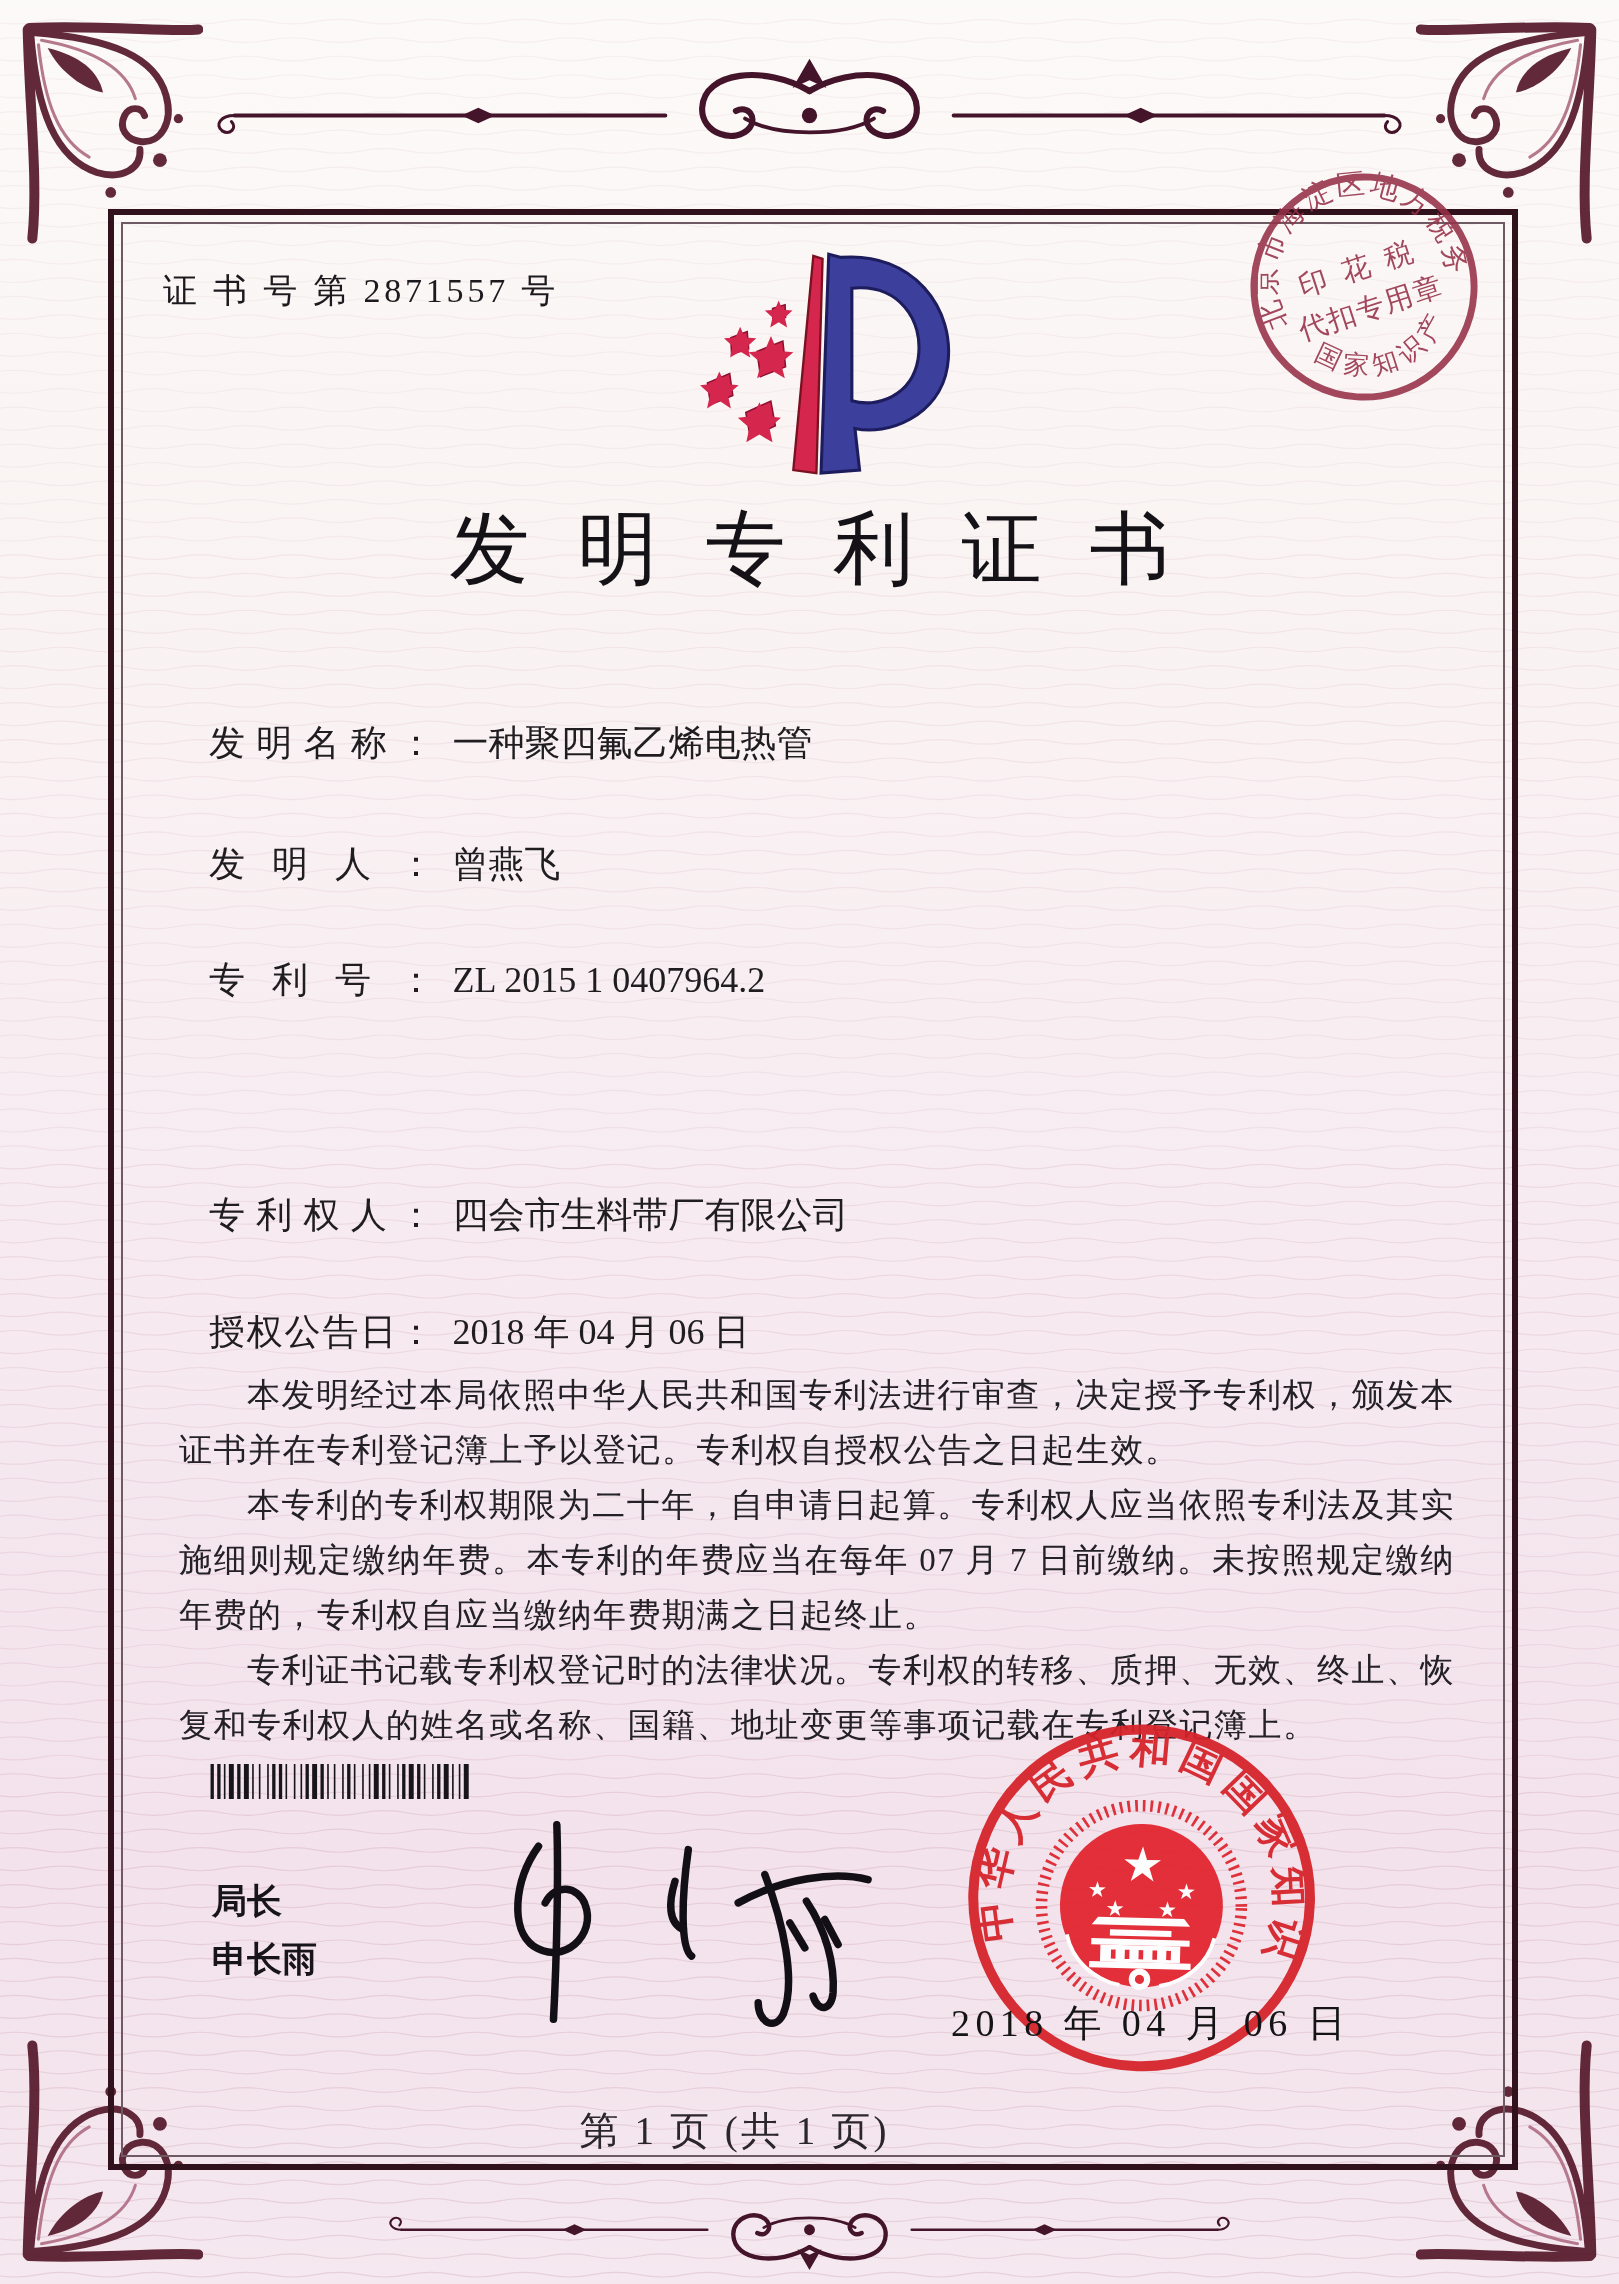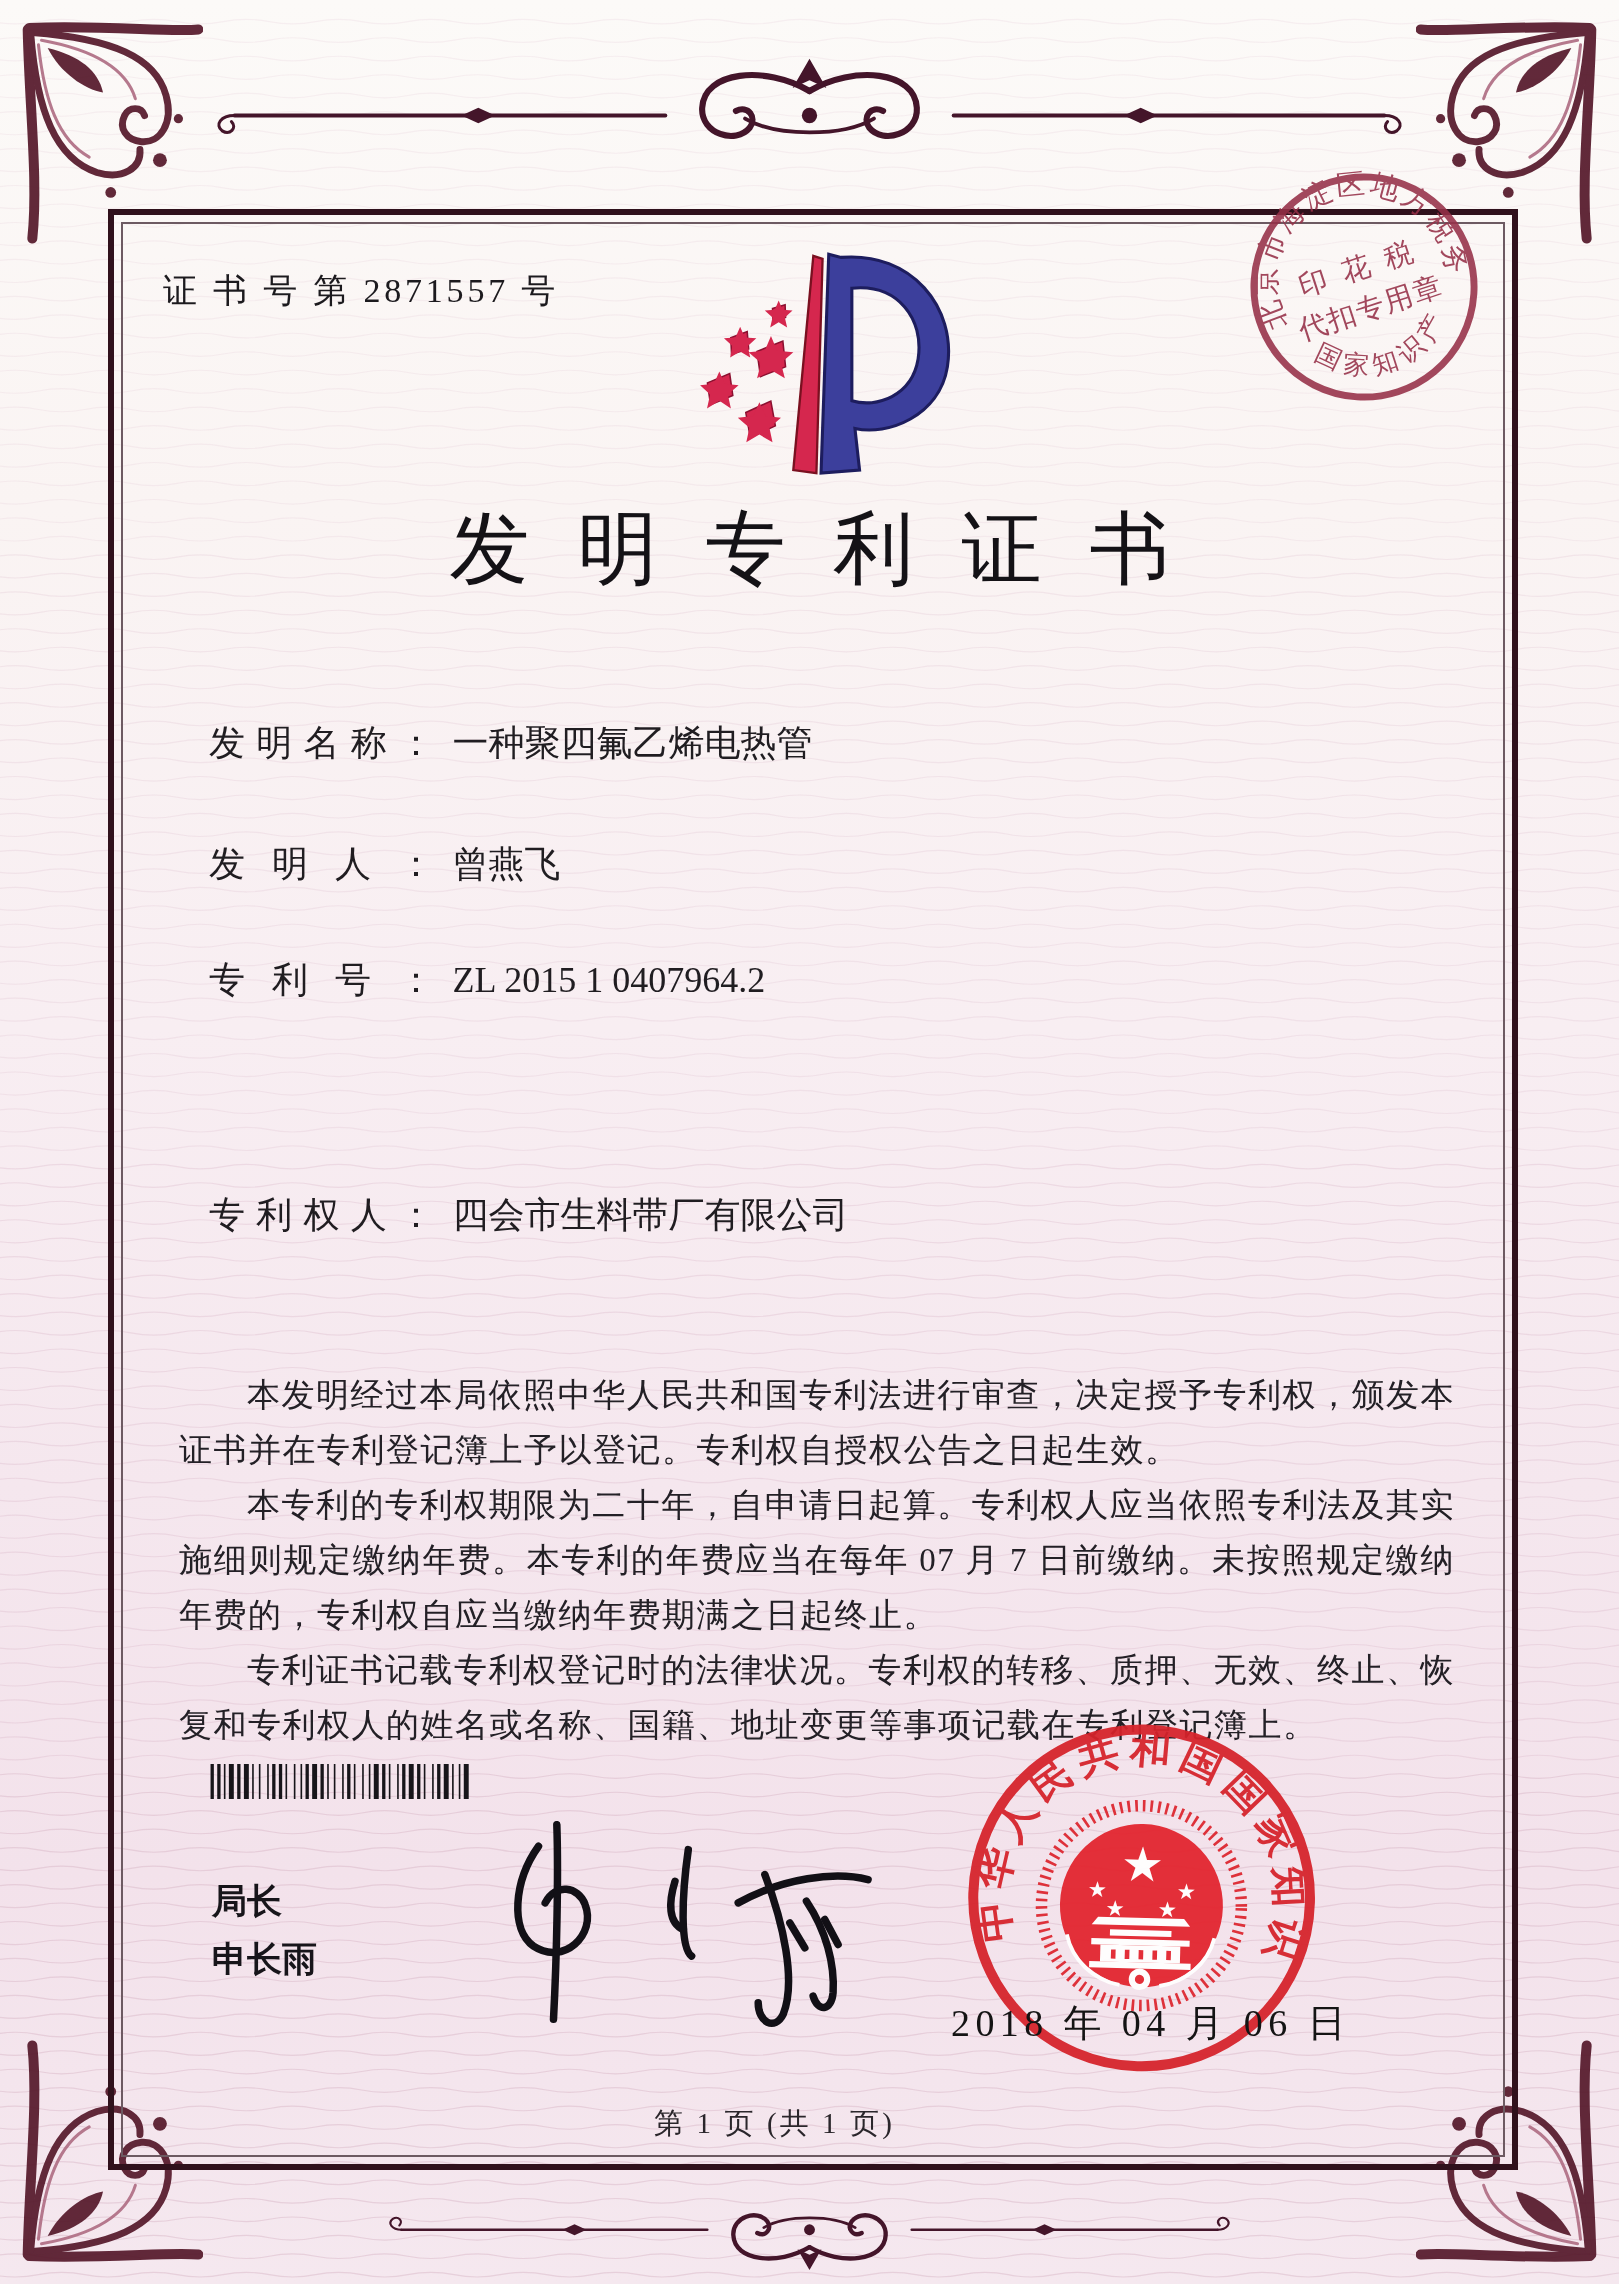--- a/index.html
+++ b/index.html
@@ -40,21 +40,21 @@
   .officer-title{position:absolute;left:212px;top:1878px;font-size:35px;font-weight:700;
                  font-family:"Liberation Sans","DejaVu Sans",sans-serif;color:#17151a;z-index:2;}
   .officer-name{position:absolute;left:212px;top:1936px;font-size:35px;font-weight:700;
                 font-family:"Liberation Sans","DejaVu Sans",sans-serif;color:#17151a;z-index:2;text-align:right;}
   .signature{position:absolute;left:432px;top:1821px;width:466px;height:217px;z-index:2;}
   .seal{position:absolute;left:957px;top:1710px;width:369px;height:385px;z-index:3;opacity:.94;
         transform:rotate(1.5deg);}
   .seal-date{position:absolute;left:951px;top:1998px;font-size:38px;color:#141414;
              letter-spacing:5.4px;z-index:4;white-space:nowrap;}
   .footer{position:absolute;left:0;top:2104px;width:1469px;text-align:center;
-          font-size:29px;color:#2a262b;letter-spacing:3.1px;z-index:2;margin-left:40px;}
+          font-size:39px;color:#2a262b;letter-spacing:3.1px;z-index:2;}
   svg text{font-family:"Liberation Serif","DejaVu Serif",serif;}
 </style>
 </head>
 <body>
 
 <svg class="defs" aria-hidden="true">
   <symbol id="corner-orn" viewBox="0 0 238 292">
     <g fill="none" stroke="#55182a" stroke-linecap="round">
       <path d="M10 12 C12 110 24 210 16 284" stroke-width="13"></path>
       <path d="M12 10 C110 6 196 16 232 12" stroke-width="13"></path>
@@ -287,20 +287,23 @@
   </div>
   <div class="row" style="top:840px">
     <span class="flabel">发明人：</span><span class="fvalue">曾燕飞</span>
   </div>
   <div class="row" style="top:956px">
     <span class="flabel">专利号：</span><span class="fvalue">ZL 2015 1 0407964.2</span>
   </div>
   <div class="row" style="top:1191px">
     <span class="flabel">专利权人：</span><span class="fvalue">四会市生料带厂有限公司</span>
   </div>
+  <div class="row" style="top:1308px">
+    <span class="flabel">授权公告日：</span><span class="fvalue">2018 年 04 月 06 日</span>
+  </div>
 
   <div class="body-text">
     <p>本发明经过本局依照中华人民共和国专利法进行审查，决定授予专利权，颁发本证书并在专利登记簿上予以登记。专利权自授权公告之日起生效。</p>
     <p>本专利的专利权期限为二十年，自申请日起算。专利权人应当依照专利法及其实施细则规定缴纳年费。本专利的年费应当在每年 07 月 7 日前缴纳。未按照规定缴纳年费的，专利权自应当缴纳年费期满之日起终止。</p>
     <p>专利证书记载专利权登记时的法律状况。专利权的转移、质押、无效、终止、恢复和专利权人的姓名或名称、国籍、地址变更等事项记载在专利登记簿上。</p>
   </div>
 
   <svg class="barcode" id="barcode-bars" viewBox="0 0 392 46" preserveAspectRatio="none">
       <rect x="2.0" y="0" width="4.3" height="46" fill="#17151a"></rect>
       <rect x="10.7" y="0" width="4.3" height="46" fill="#17151a"></rect>

